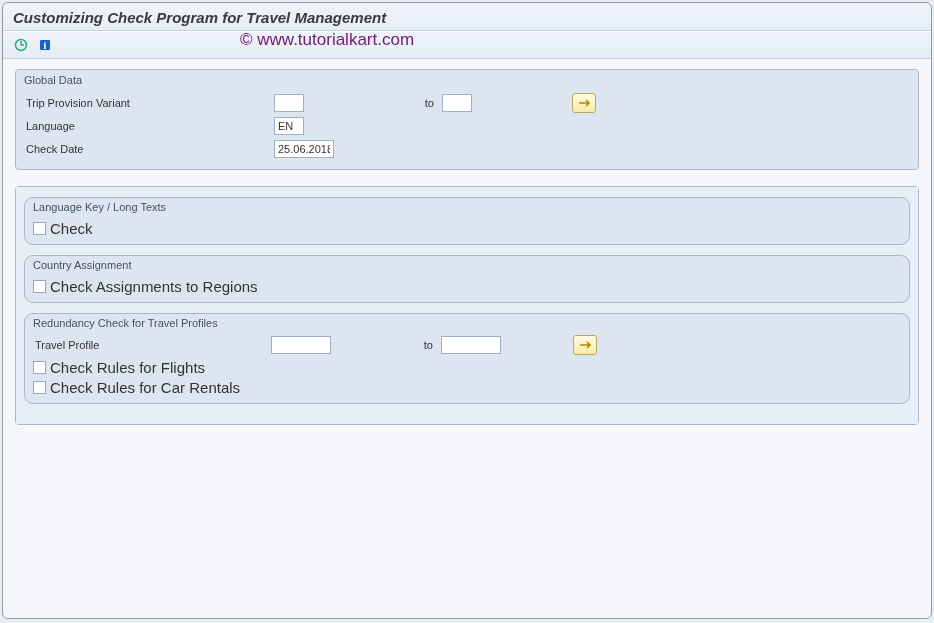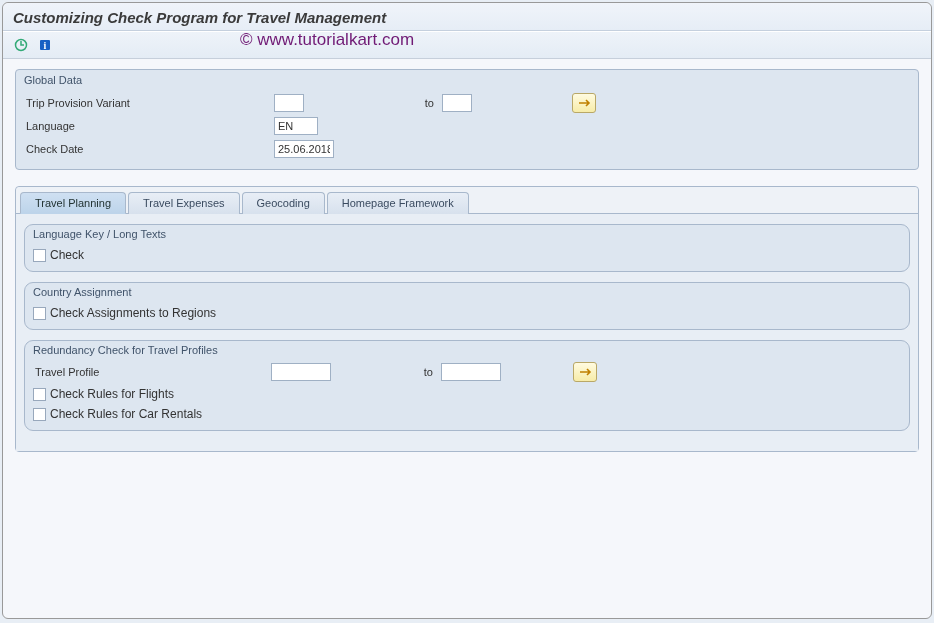--- a/index.html
+++ b/index.html
@@ -160,21 +160,21 @@
       height: 20px;
       margin-bottom: 0;
     }
     .sap-check {
       width: 13px; height: 13px;
       border: 1px solid #98a8bc;
       background: #fff;
       margin-right: 4px;
       cursor: pointer;
     }
-    .check-label { font-size: 12px; color: #333; }
+    .check-label { font-size: 15px; color: #333; }
     .watermark {
       position: absolute;
       top: 30px;
       left: 240px;
       color: #701a75;
       font-size: 17px;
       font-family: "Segoe UI", Arial, sans-serif;
       pointer-events: none;
       user-select: none;
       z-index: 10;
@@ -217,36 +217,30 @@
           <span class="to-label">to</span>
           <input class="sap-input" style="width: 30px; margin-left: 8px;" value="">
           <span class="multi-btn">
             <svg width="14" height="12" viewBox="0 0 14 12">
                 <path d="M2 6 L12 6 M9 3 L12 6 L9 9" stroke="#c08000" stroke-width="1.6" fill="none"></path>
               </svg>
           </span>
         </div>
         <div class="form-row">
           <span class="form-label">Language</span>
-          <input class="sap-input" style="width: 44px;" value="EN">
+          <input class="sap-input" style="width: 30px;" value="EN">
         </div>
         <div class="form-row">
           <span class="form-label">Check Date</span>
           <input class="sap-input w-med" value="25.06.2018" style="">
         </div>
       </div>
     </div>
 
     <div class="tabstrip">
-      <div class="tab-row">
-        <div class="tab active">Travel Planning</div>
-        <div class="tab">Travel Expenses</div>
-        <div class="tab">Geocoding</div>
-        <div class="tab">Homepage Framework</div>
-      </div>
 
       <div class="tab-content">
 
         <div class="subgroup">
           <div class="legend">Language Key / Long Texts</div>
           <div class="inner">
             <div class="check-row">
               <span class="sap-check"></span>
               <span class="check-label">Check</span>
             </div>

